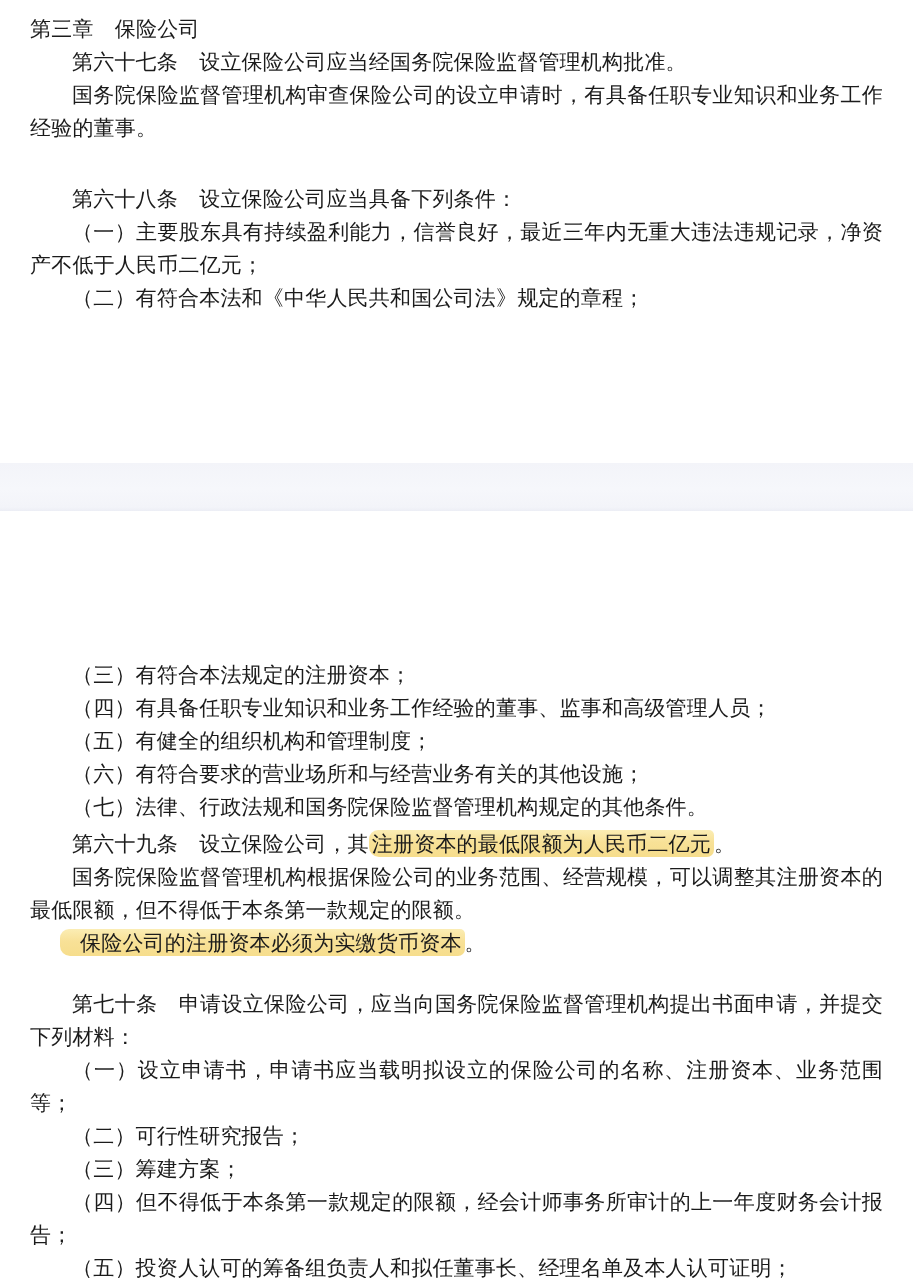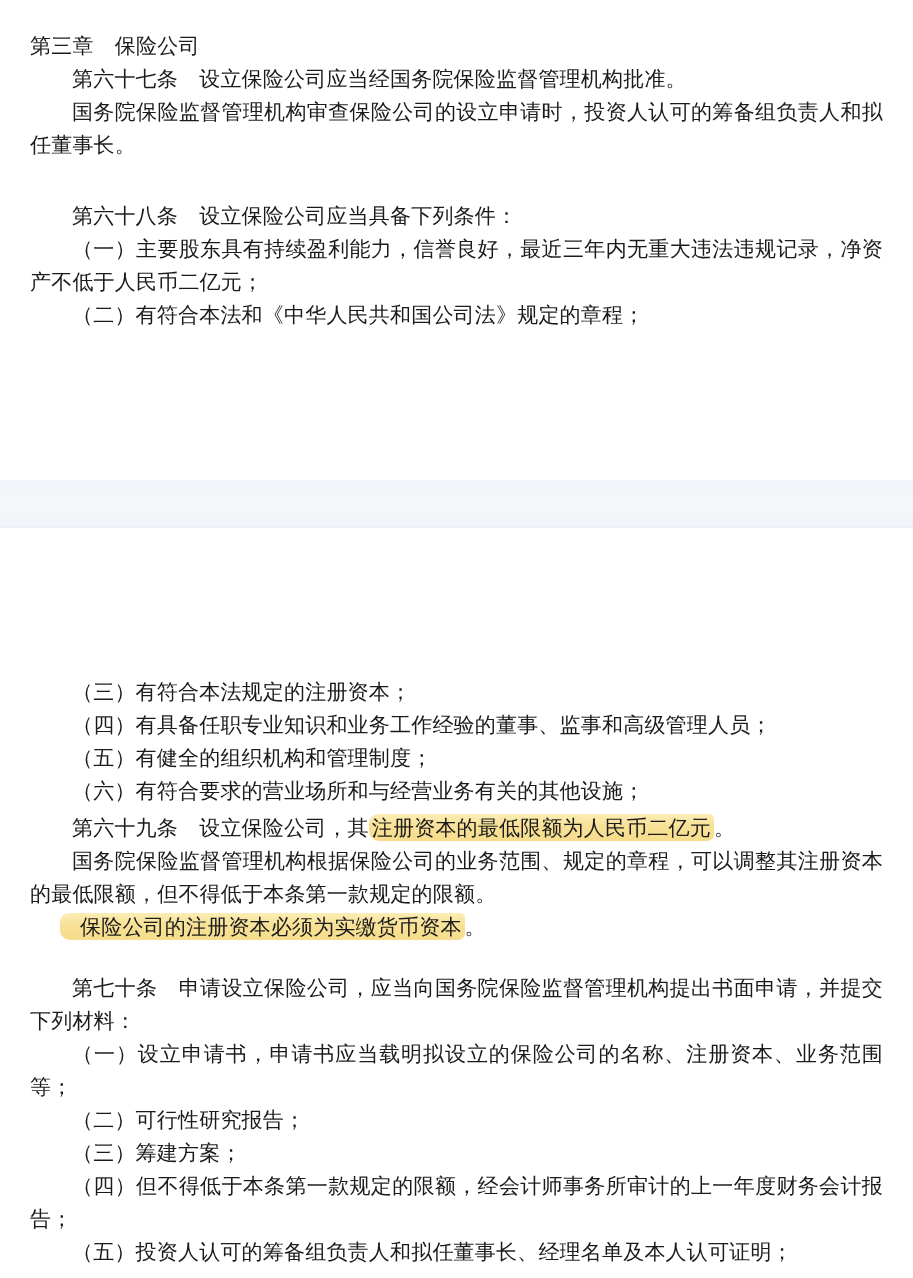--- a/index.html
+++ b/index.html
@@ -15,21 +15,21 @@
     color: #1b1b1b;
   }
   .doc-section {
     padding: 0 30px;
     font-size: 21px;
     line-height: 33px;
     text-align: justify;
     letter-spacing: 0.2px;
   }
   .doc-section.first {
-    padding-top: 30px;
+    padding-top: 13px;
   }
   p {
     margin: 0;
   }
   .indent {
     text-indent: 42px;
   }
   .chapter-heading {
     text-indent: 0;
   }
@@ -55,39 +55,40 @@
     margin-left: -12px;
   }
 </style>
 </head>
 <body>
 
 <div class="doc-section first">
   <p class="chapter-heading">第三章　保险公司</p>
 
   <p class="indent">第六十七条　设立保险公司应当经国务院保险监督管理机构批准。</p>
-  <p class="indent">国务院保险监督管理机构审查保险公司的设立申请时，投资人认可的筹备组负责人和拟任董事长。</p>
+  <p class="indent">国务院保险监督管理机构审查保险公司的设立申请时，有具备任职专业知识和业务工作经验的董事。</p>
 
   <p class="indent mt-art68">第六十八条　设立保险公司应当具备下列条件：</p>
   <p class="indent">（一）主要股东具有持续盈利能力，信誉良好，最近三年内无重大违法违规记录，净资产不低于人民币二亿元；</p>
   <p class="indent">（二）有符合本法和《中华人民共和国公司法》规定的章程；</p>
 </div>
 
 <div class="white-gap-upper"></div>
 <div class="divider-band"></div>
 <div class="white-gap-lower"></div>
 
 <div class="doc-section">
   <p class="indent">（三）有符合本法规定的注册资本；</p>
   <p class="indent">（四）有具备任职专业知识和业务工作经验的董事、监事和高级管理人员；</p>
   <p class="indent">（五）有健全的组织机构和管理制度；</p>
   <p class="indent">（六）有符合要求的营业场所和与经营业务有关的其他设施；</p>
+  <p class="indent">（七）法律、行政法规和国务院保险监督管理机构规定的其他条件。</p>
 
   <p class="indent mt-art69"><span>第六十九条　设立保险公司，其</span><span class="hl">注册资本的最低限额为人民币二亿元</span><span>。</span></p>
-  <p class="indent">国务院保险监督管理机构根据保险公司的业务范围、规定的章程，可以调整其注册资本的最低限额，但不得低于本条第一款规定的限额。</p>
+  <p class="indent">国务院保险监督管理机构根据保险公司的业务范围、经营规模，可以调整其注册资本的最低限额，但不得低于本条第一款规定的限额。</p>
   <p class="indent"><span class="hl hl-lead">保险公司的注册资本必须为实缴货币资本</span><span>。</span></p>
 
   <p class="indent mt-art70">第七十条　申请设立保险公司，应当向国务院保险监督管理机构提出书面申请，并提交下列材料：</p>
   <p class="indent">（一）设立申请书，申请书应当载明拟设立的保险公司的名称、注册资本、业务范围等；</p>
   <p class="indent">（二）可行性研究报告；</p>
   <p class="indent">（三）筹建方案；</p>
   <p class="indent">（四）但不得低于本条第一款规定的限额，经会计师事务所审计的上一年度财务会计报告；</p>
   <p class="indent">（五）投资人认可的筹备组负责人和拟任董事长、经理名单及本人认可证明；</p>
 
 </div>

